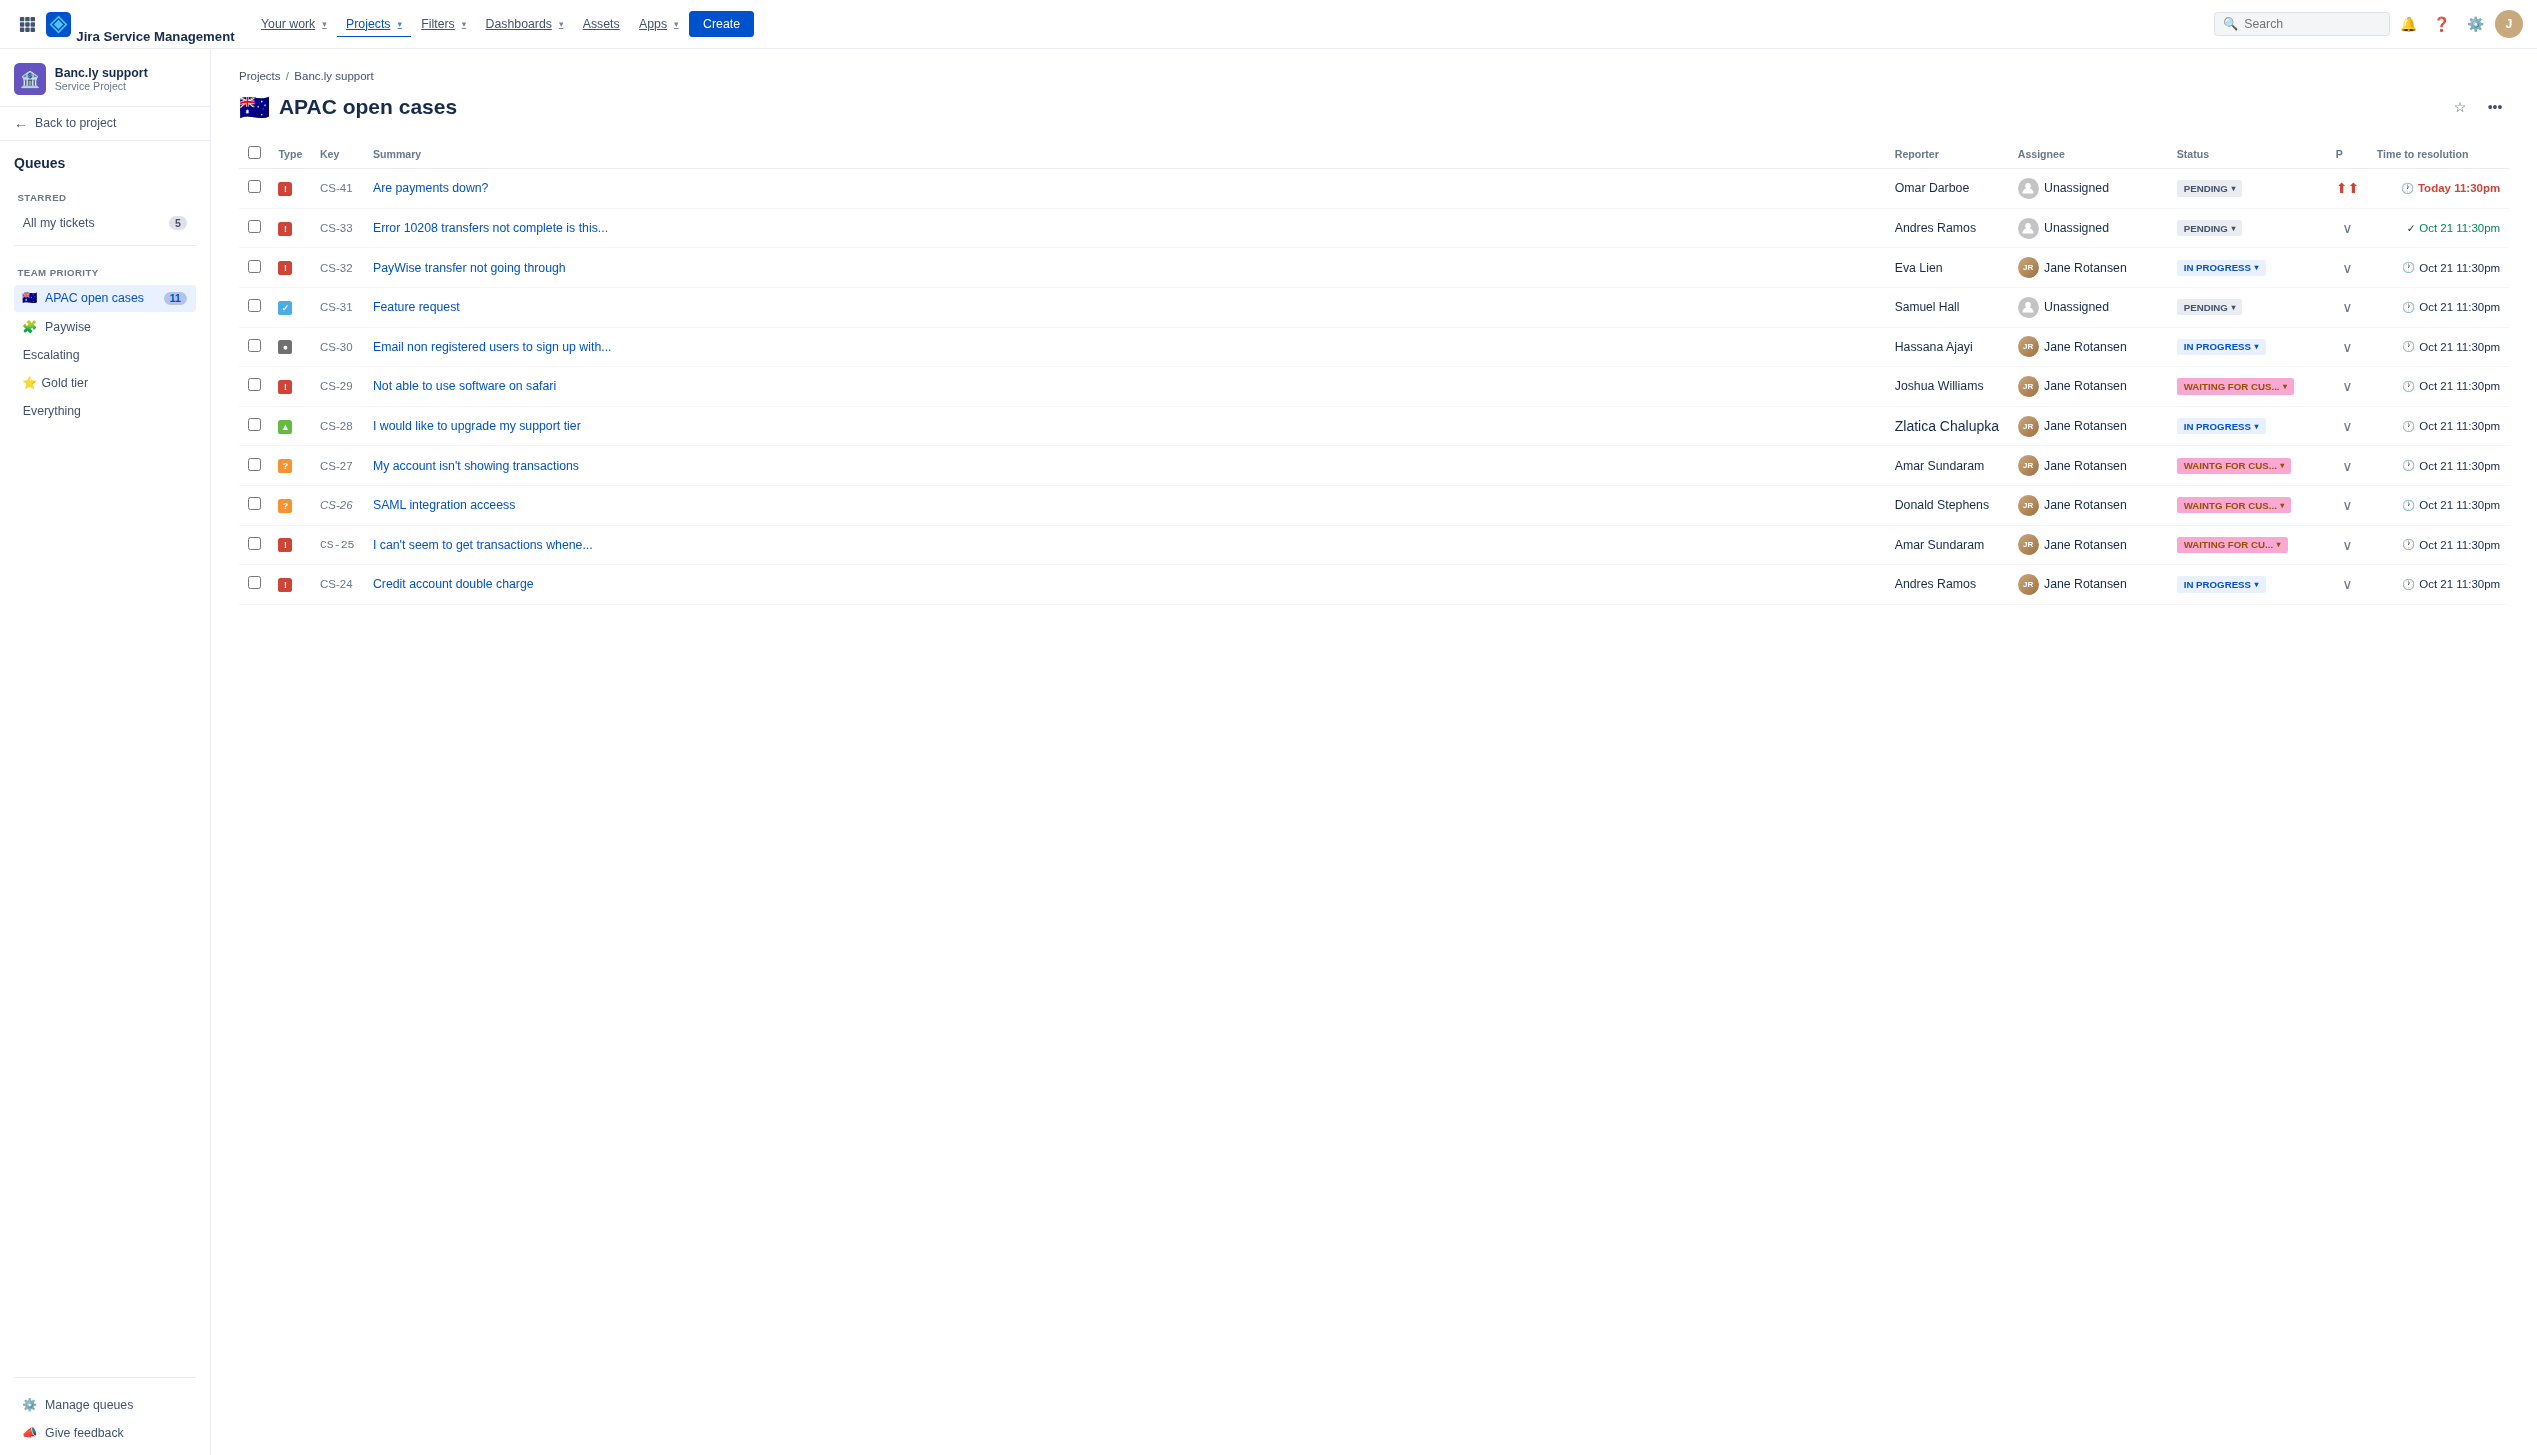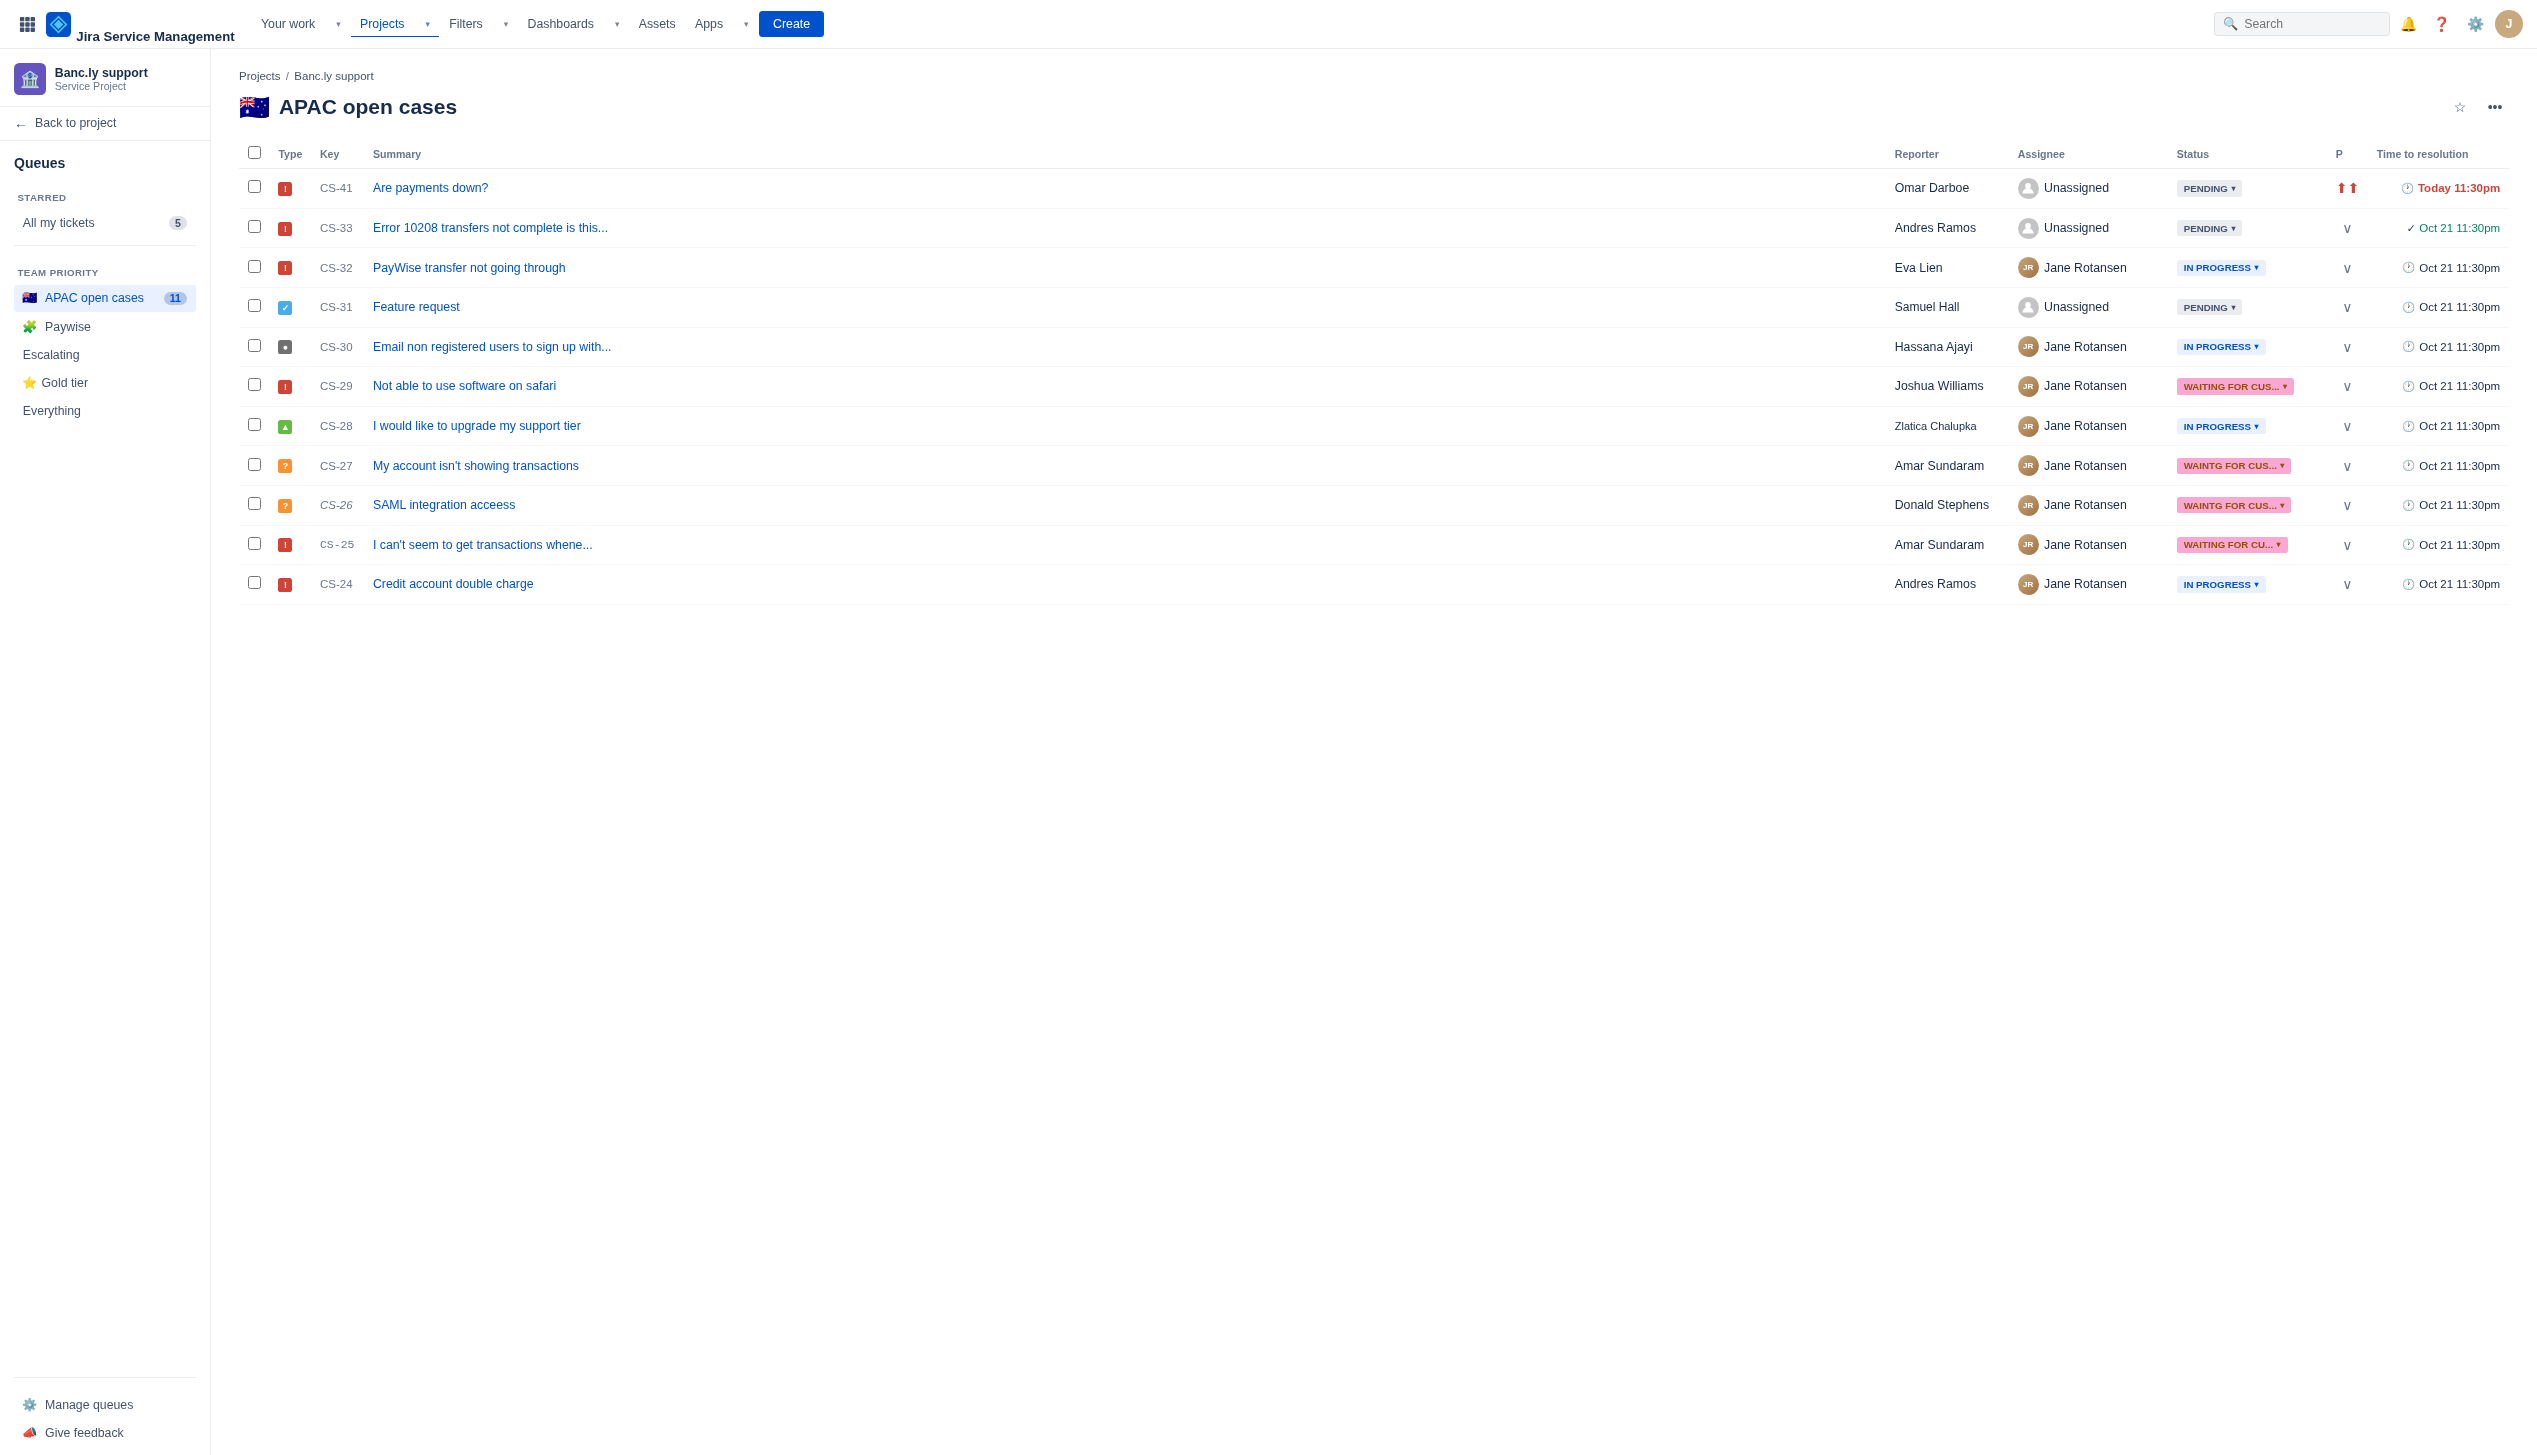--- a/index.html
+++ b/index.html
@@ -25,24 +25,25 @@
     .brand-text { font-size: 13.2px; font-weight: 600; color: #172b4d; white-space: nowrap; margin-top: 24px; }
     .nav-links { display: flex; align-items: center; gap: 1.8px; flex: 1; }
     .nav-link {
       padding: 5.3px 8.8px;
       border-radius: 3.5px;
       cursor: pointer;
       color: #42526e;
       font-size: 12.3px;
       display: flex;
       align-items: center;
-      gap: 21px;
+      gap: 7px;
       white-space: nowrap;
       border: none;
       background: none;
+      text-decoration: underline;
     }
     .nav-link.active { color: #0052cc; border-bottom: 1.8px solid #0052cc; border-radius: 0; }
     .nav-chevron { font-size: 8.8px; opacity: 0.7; }
     .create-btn {
       background: #0052cc;
       color: #fff;
       border: none;
       border-radius: 3.5px;
       padding: 6.2px 14px;
       font-size: 12.3px;
@@ -619,21 +620,21 @@
                 <span style="font-size:10.6px;">🕐</span>
                 <span class="time-normal">Oct 21 11:30pm</span>
               </div>
             </td>
           </tr>
           <tr>
             <td class="col-checkbox"><input type="checkbox" style=""></td>
             <td class="col-type"><span class="type-icon type-story">▲</span></td>
             <td class="col-key"><span style="color:#6b778c;font-size:11.5px;">CS-28</span></td>
             <td class="col-summary"><a href="#" class="issue-link">I would like to upgrade my support tier</a></td>
-            <td class="col-reporter"><span style="font-size:11px;">Zlatica Chalupka</span></td>
+            <td class="col-reporter"><span style="font-size:14px;">Zlatica Chalupka</span></td>
             <td class="col-assignee">
               <div class="assignee-cell">
                 <div class="avatar-jane">JR</div>
                 <span style="font-size:12.3px;">Jane Rotansen</span>
               </div>
             </td>
             <td class="col-status"><span class="status-badge status-inprogress">IN PROGRESS <span class="status-chevron">▾</span></span></td>
             <td class="col-priority"><span class="priority-icon priority-normal">∨</span></td>
             <td class="col-time">
               <div class="time-cell">

